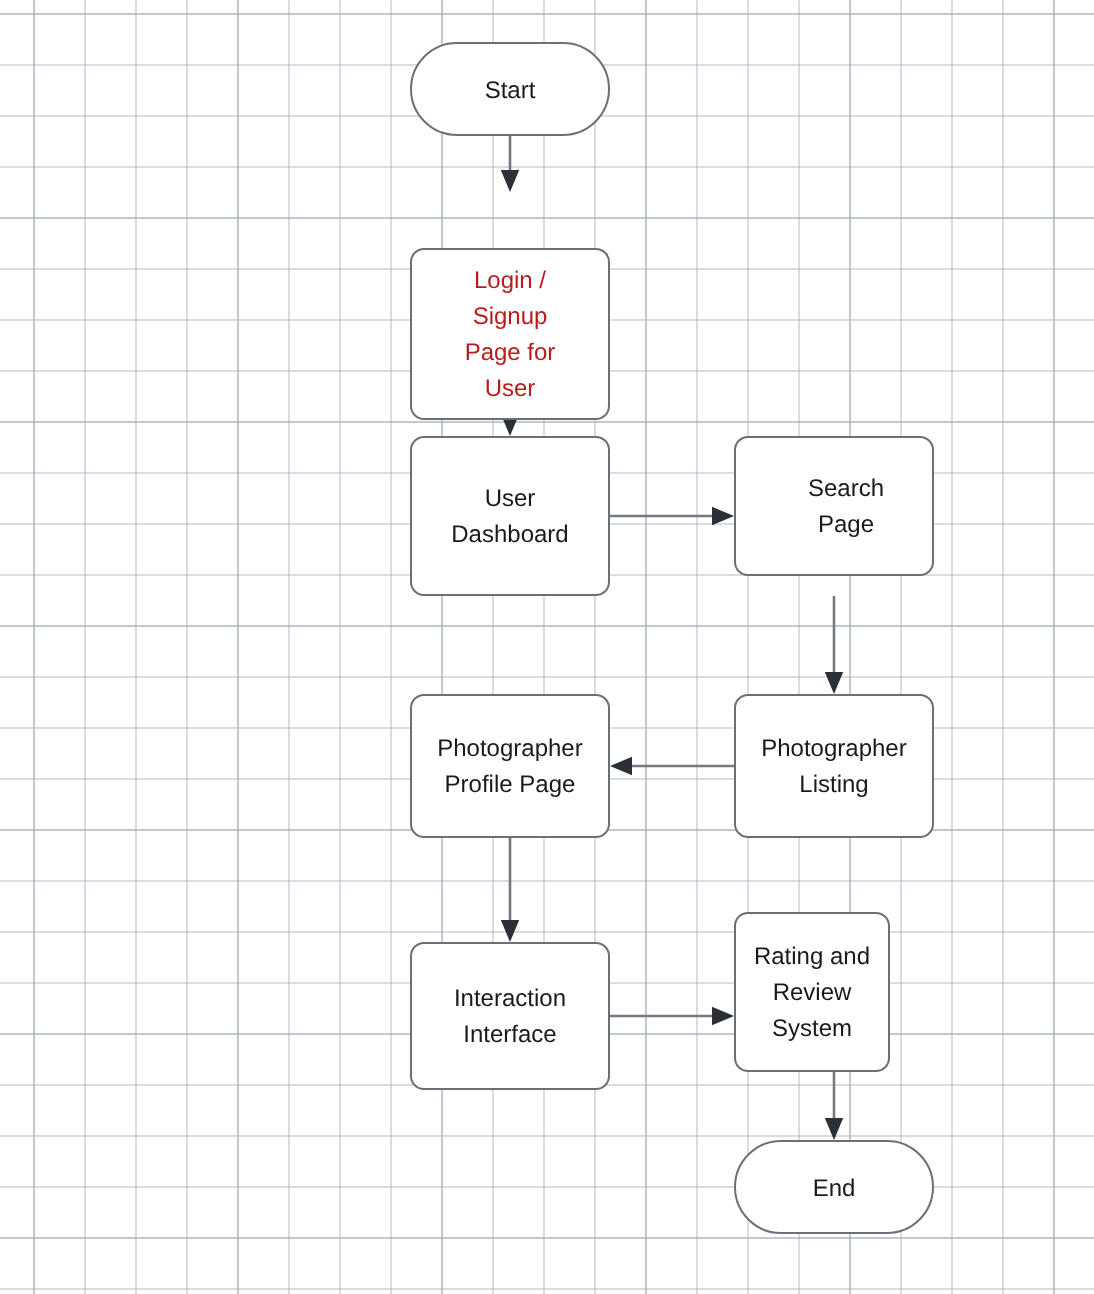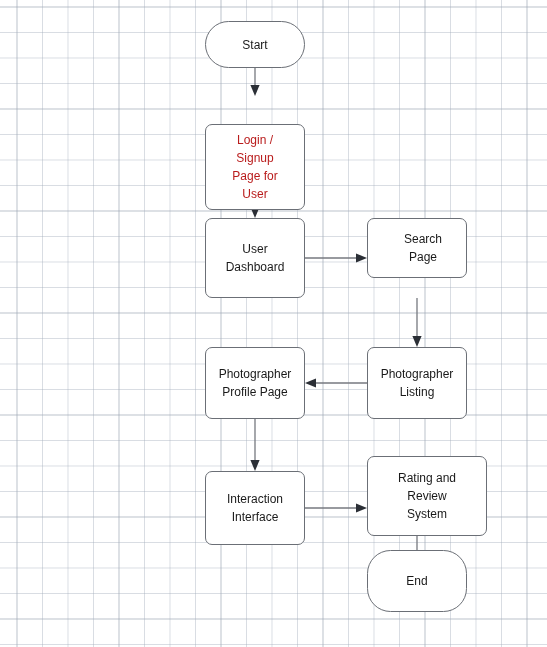--- a/index.html
+++ b/index.html
@@ -124,39 +124,39 @@
       <div class="node process" style="left: 205px; top: 96px; width: 100px; height: 86px; border-color: rgb(107, 111, 118); background: rgb(255, 255, 255); color: #b91c1c; margin-top: 28px;">
         <span class="label">Login /
 Signup
 Page for
 User</span>
       </div>
       <div class="node process" style="left: 205px; top: 218px; width: 100px; height: 80px; border-color: rgb(107, 111, 118); background: rgb(255, 255, 255); color: rgb(26, 26, 26);">
         <span class="label">User
 Dashboard</span>
       </div>
-      <div class="node process" style="left: 367px; top: 218px; width: 100px; height: 60px; border-color: rgb(107, 111, 118); background: rgb(255, 255, 255); color: rgb(26, 26, 26); padding-left: 12px;">
+      <div class="node process" style="left: 367px; top: 218px; width: 100px; height: 70px; border-color: rgb(107, 111, 118); background: rgb(255, 255, 255); color: rgb(26, 26, 26); padding-left: 12px;">
         <span class="label">Search
 Page</span>
       </div>
       <div class="node process" style="left: 367px; top: 347px; width: 100px; height: 72px; border-color: rgb(107, 111, 118); background: rgb(255, 255, 255); color: rgb(26, 26, 26);">
         <span class="label">Photographer
 Listing</span>
       </div>
       <div class="node process" style="left: 205px; top: 347px; width: 100px; height: 72px; border-color: rgb(107, 111, 118); background: rgb(255, 255, 255); color: rgb(26, 26, 26);">
         <span class="label">Photographer
 Profile Page</span>
       </div>
       <div class="node process" style="left: 205px; top: 471px; width: 100px; height: 74px; border-color: rgb(107, 111, 118); background: rgb(255, 255, 255); color: rgb(26, 26, 26);">
         <span class="label">Interaction
 Interface</span>
       </div>
-      <div class="node process" style="left: 367px; top: 456px; width: 120px; height: 80px; border-color: rgb(107, 111, 118); background: rgb(255, 255, 255); color: rgb(26, 26, 26);">
+      <div class="node process" style="left: 367px; top: 456px; width: 78px; height: 80px; border-color: rgb(107, 111, 118); background: rgb(255, 255, 255); color: rgb(26, 26, 26);">
         <span class="label">Rating and
 Review
 System</span>
       </div>
-      <div class="node terminator" style="left: 367px; top: 550px; width: 100px; height: 62px; border-color: rgb(107, 111, 118); background: rgb(255, 255, 255); color: rgb(26, 26, 26); border-radius: 23.5px;">
+      <div class="node terminator" style="left: 367px; top: 570px; width: 100px; height: 47px; border-color: rgb(107, 111, 118); background: rgb(255, 255, 255); color: rgb(26, 26, 26); border-radius: 23.5px;">
         <span class="label">End</span>
       </div>
     </div>
 
 </div>
 
 </body></html>

